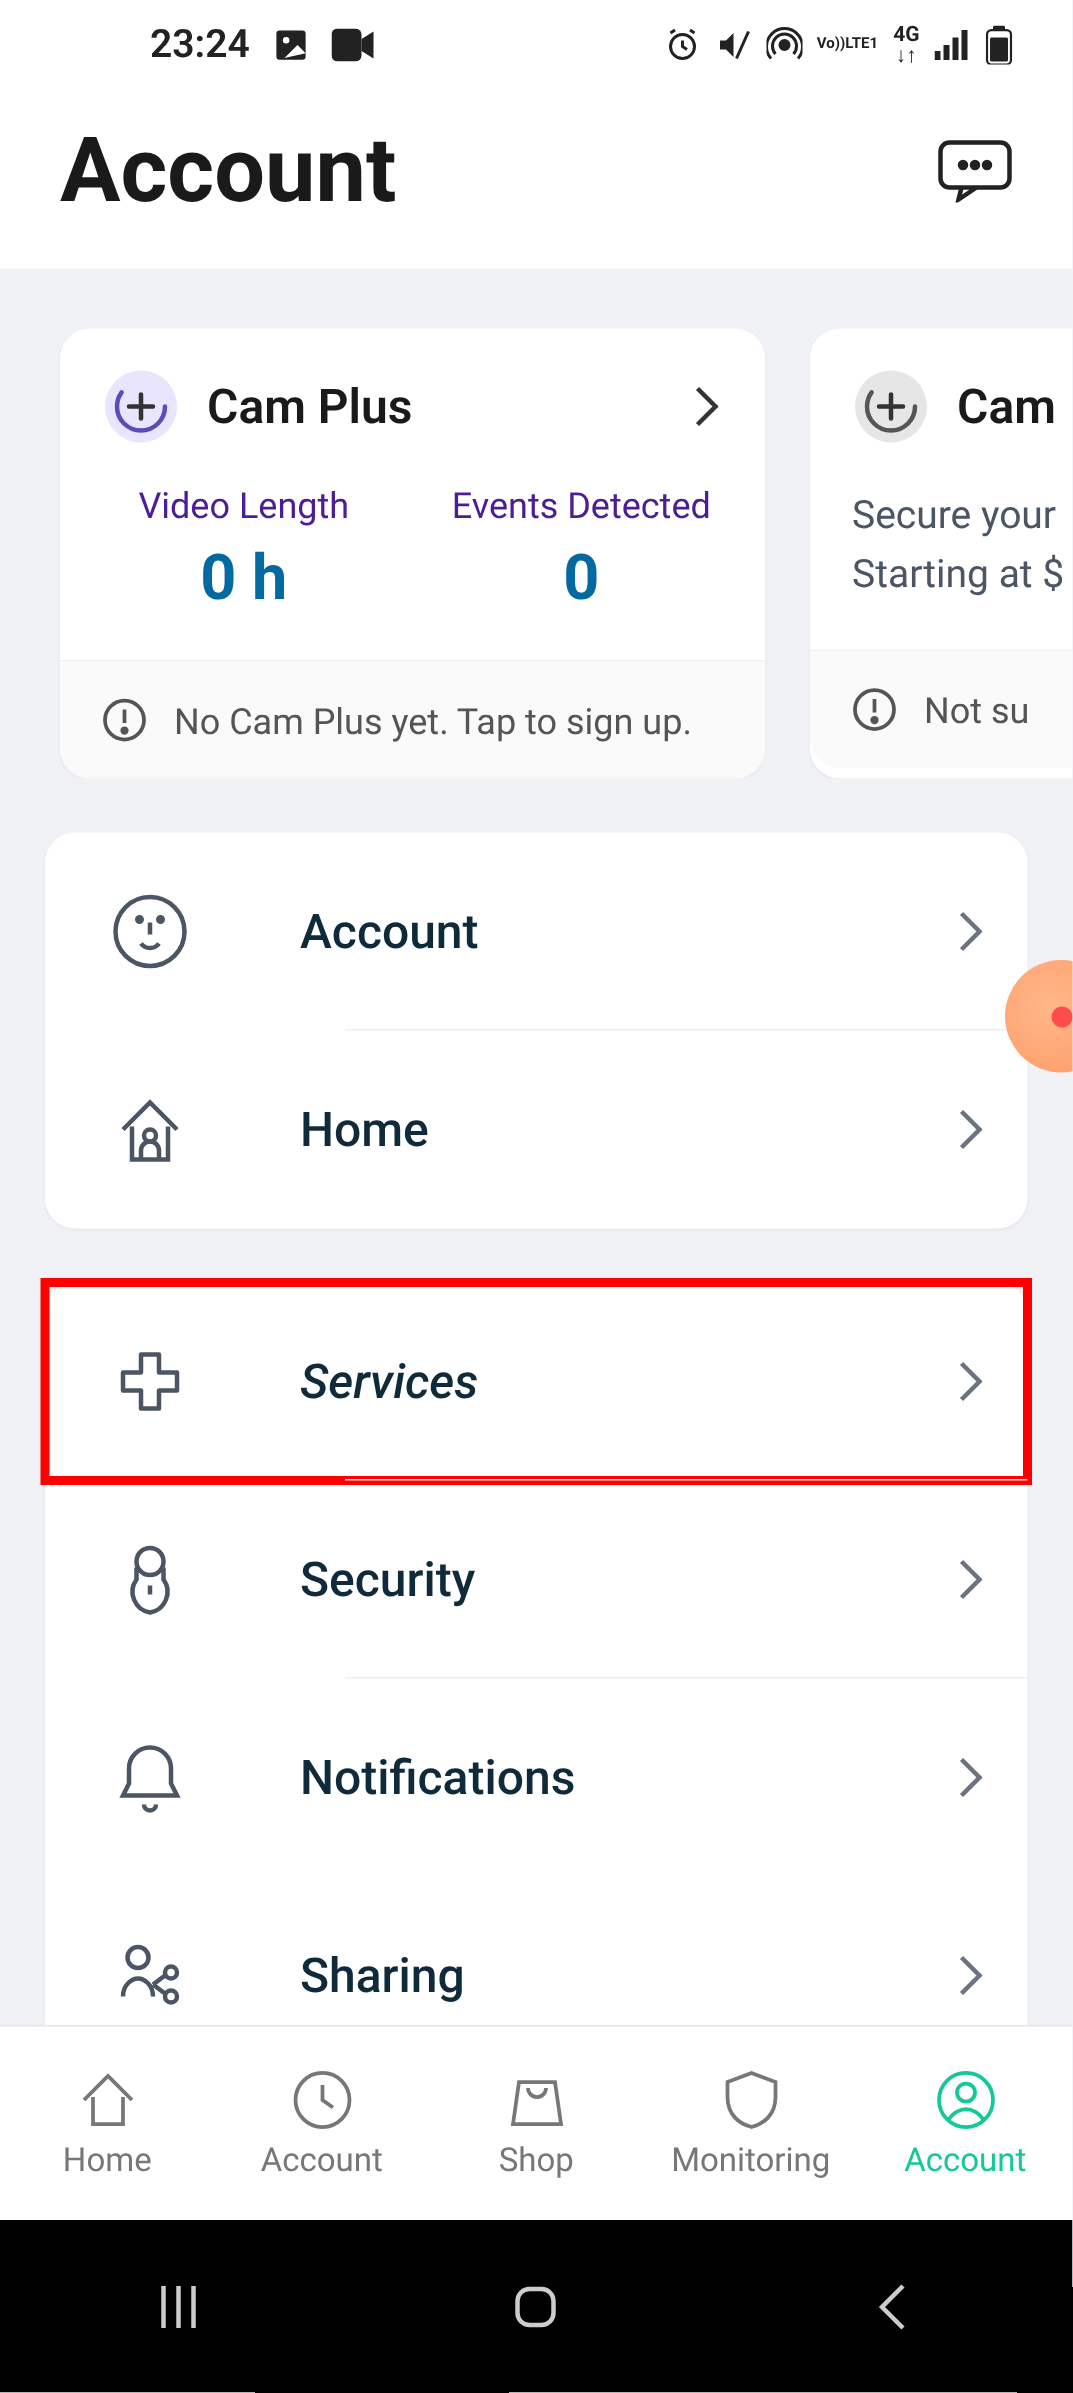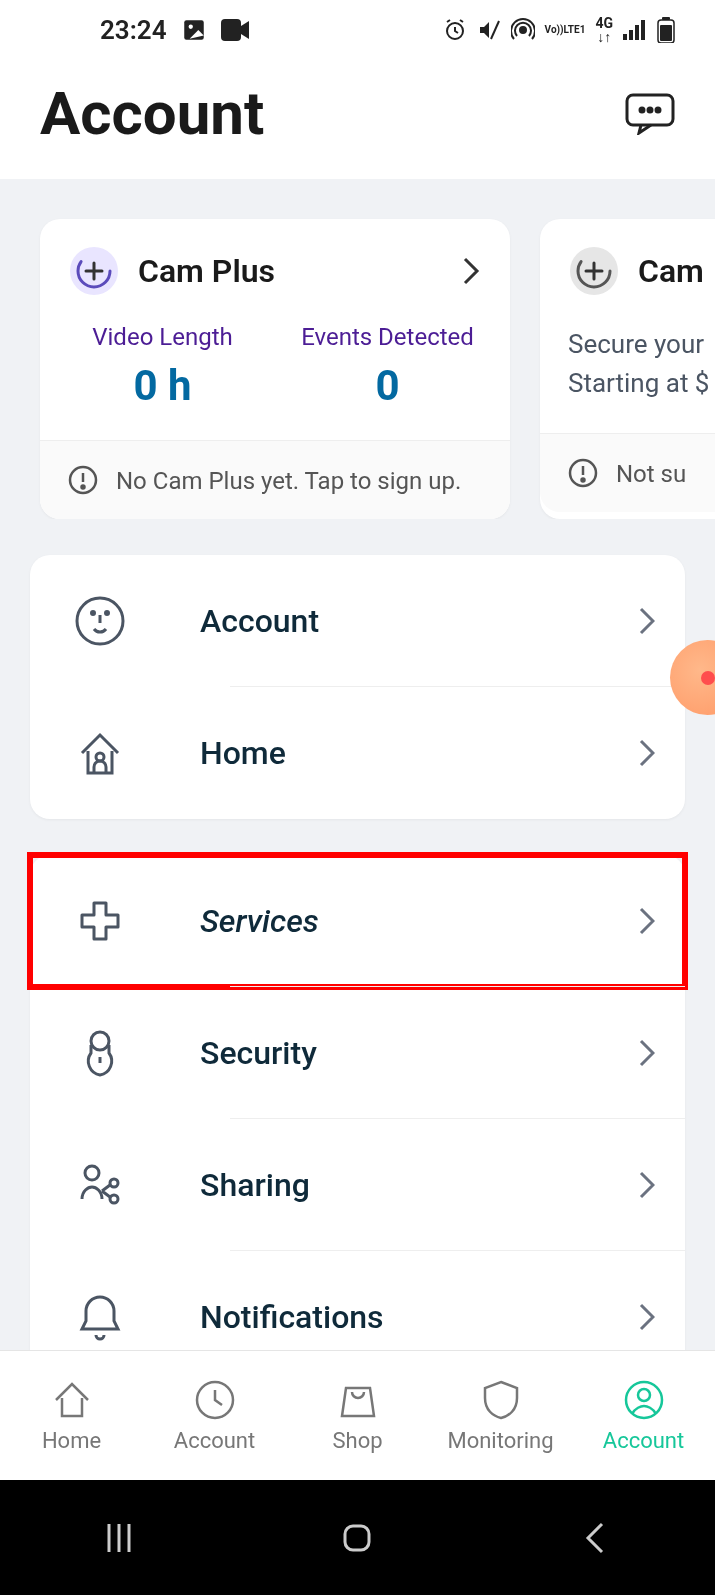--- a/index.html
+++ b/index.html
@@ -225,43 +225,43 @@
     </div>
     <div class="menu-label">Security</div>
     <svg class="menu-chevron" width="16" height="28" viewBox="0 0 16 28" fill="none" stroke="#6b7280" stroke-width="3">
         <path d="M2 2l12 12L2 26"></path>
       </svg>
     <div class="divider"></div>
   </div>
   <div class="menu-item">
     <div class="menu-icon">
       <svg width="52" height="52" viewBox="0 0 52 52" fill="none" stroke="#4b5563" stroke-width="3">
+          <path d="M26 6a14 14 0 00-14 14v10l-4 8h36l-4-8V20A14 14 0 0026 6zM22 44a4 4 0 008 0"></path>
+        </svg>
+    </div>
+    <div class="menu-label">Notifications</div>
+    <svg class="menu-chevron" width="16" height="28" viewBox="0 0 16 28" fill="none" stroke="#6b7280" stroke-width="3">
+        <path d="M2 2l12 12L2 26"></path>
+      </svg>
+  </div>
+  <div class="menu-item">
+    <div class="menu-icon">
+      <svg width="52" height="52" viewBox="0 0 52 52" fill="none" stroke="#4b5563" stroke-width="3">
           <circle cx="18" cy="14" r="7"></circle>
           <path d="M8 40c0-8 6-12 10-12s10 4 10 12"></path>
           <circle cx="40" cy="24" r="4"></circle>
           <circle cx="40" cy="40" r="4"></circle>
           <path d="M28 32l8-6M28 32l8 6"></path>
         </svg>
     </div>
     <div class="menu-label">Sharing</div>
     <svg class="menu-chevron" width="16" height="28" viewBox="0 0 16 28" fill="none" stroke="#6b7280" stroke-width="3">
         <path d="M2 2l12 12L2 26"></path>
       </svg>
     <div class="divider"></div>
-  </div>
-  <div class="menu-item">
-    <div class="menu-icon">
-      <svg width="52" height="52" viewBox="0 0 52 52" fill="none" stroke="#4b5563" stroke-width="3">
-          <path d="M26 6a14 14 0 00-14 14v10l-4 8h36l-4-8V20A14 14 0 0026 6zM22 44a4 4 0 008 0"></path>
-        </svg>
-    </div>
-    <div class="menu-label">Notifications</div>
-    <svg class="menu-chevron" width="16" height="28" viewBox="0 0 16 28" fill="none" stroke="#6b7280" stroke-width="3">
-        <path d="M2 2l12 12L2 26"></path>
-      </svg>
   </div>
 </div>
 
 <div class="floating-bubble"></div>
 
 <div class="bottom-nav">
   <div class="nav-item">
     <svg viewBox="0 0 44 44" fill="none" stroke="currentColor" stroke-width="2.5">
         <path d="M6 22L22 6l16 16M12 20v18h20V20"></path>
       </svg>

